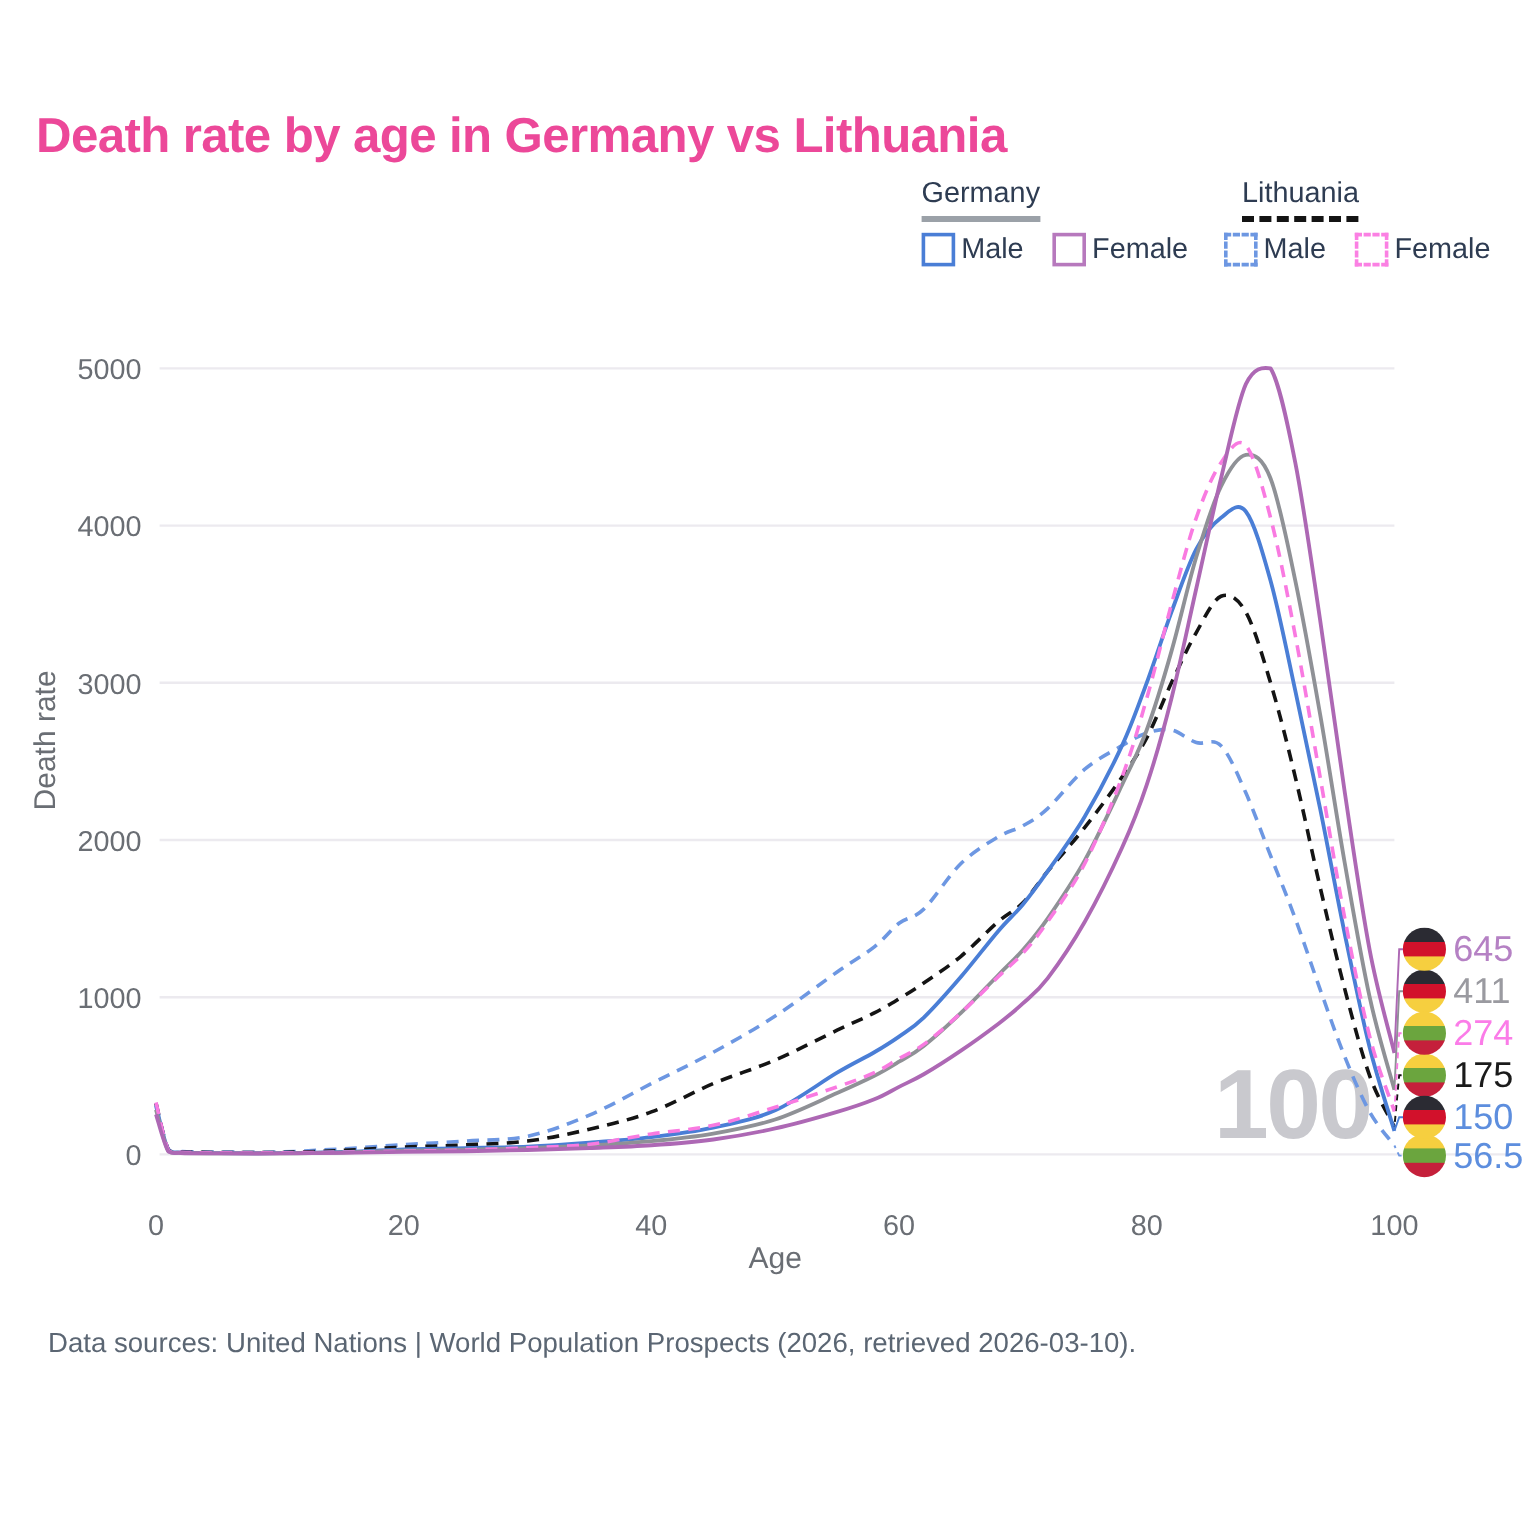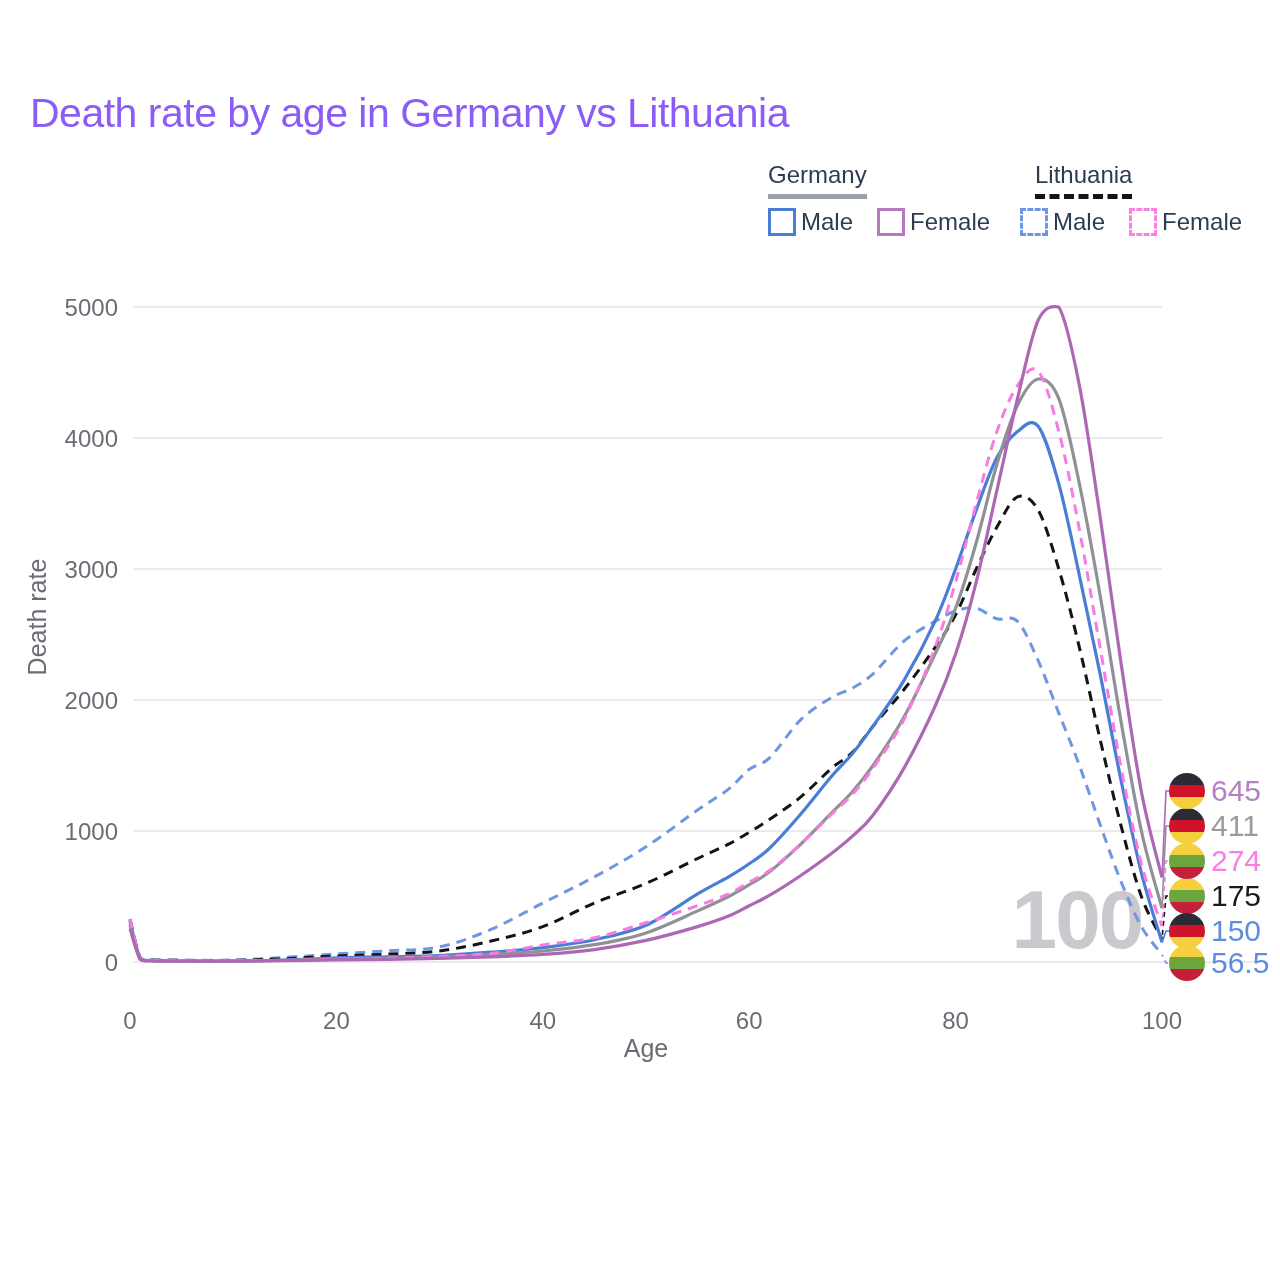--- a/index.html
+++ b/index.html
@@ -2,23 +2,23 @@
 <html><head>
 <meta charset="utf-8">
 <style>
   html,body{margin:0;padding:0;background:#fff;}
   .canvas{
     position:relative;width:1280px;height:1280px;background:#ffffff;overflow:hidden;
     font-family:"Liberation Sans","DejaVu Sans",sans-serif;
   }
   .title{
     position:absolute;left:30px;top:90px;margin:0;
-    font-size:41px;font-weight:normal;color:#8b5cf6;letter-spacing:-0.5px;
+    font-size:41px;font-weight:bold;color:#ec4899;letter-spacing:-0.5px;
   }
-  .legend{position:absolute;top:161px;left:0;width:1280px;height:80px;}
+  .legend{position:absolute;top:147px;left:0;width:1280px;height:80px;}
   .legend-col{position:absolute;top:0;}
   .legend-col.germany{left:768px;}
   .legend-col.lithuania{left:1020px;}
   .legend-head{
     display:inline-block;font-size:24px;color:#2e3c52;padding-bottom:5px;
   }
   .legend-head.solid{border-bottom:5px solid #9ba1a8;}
   .legend-head.dashed{border-bottom:5px dashed #141414;margin-left:15px;}
   .legend-items{display:flex;align-items:center;margin-top:9px;}
   .legend-item{display:flex;align-items:center;margin-right:24px;}
@@ -152,13 +152,14 @@
         <circle cx="1187" cy="791" r="18"></circle>
       </clipPath>
       <g clip-path="url(#flagclip5)">
         <rect x="1169" y="773" width="36" height="12.5" fill="#2b2b33"></rect>
         <rect x="1169" y="785" width="36" height="12.5" fill="#d2112b"></rect>
         <rect x="1169" y="797" width="36" height="12.5" fill="#f6cf3f"></rect>
       </g>
       <text x="1211" y="801" font-size="30" fill="#b581c4">645</text>
     </svg>
 
+  <div class="footer-line l1">Data sources: United Nations | World Population Prospects (2026, retrieved 2026-03-10).</div>
 </div>
 
 </body></html>

